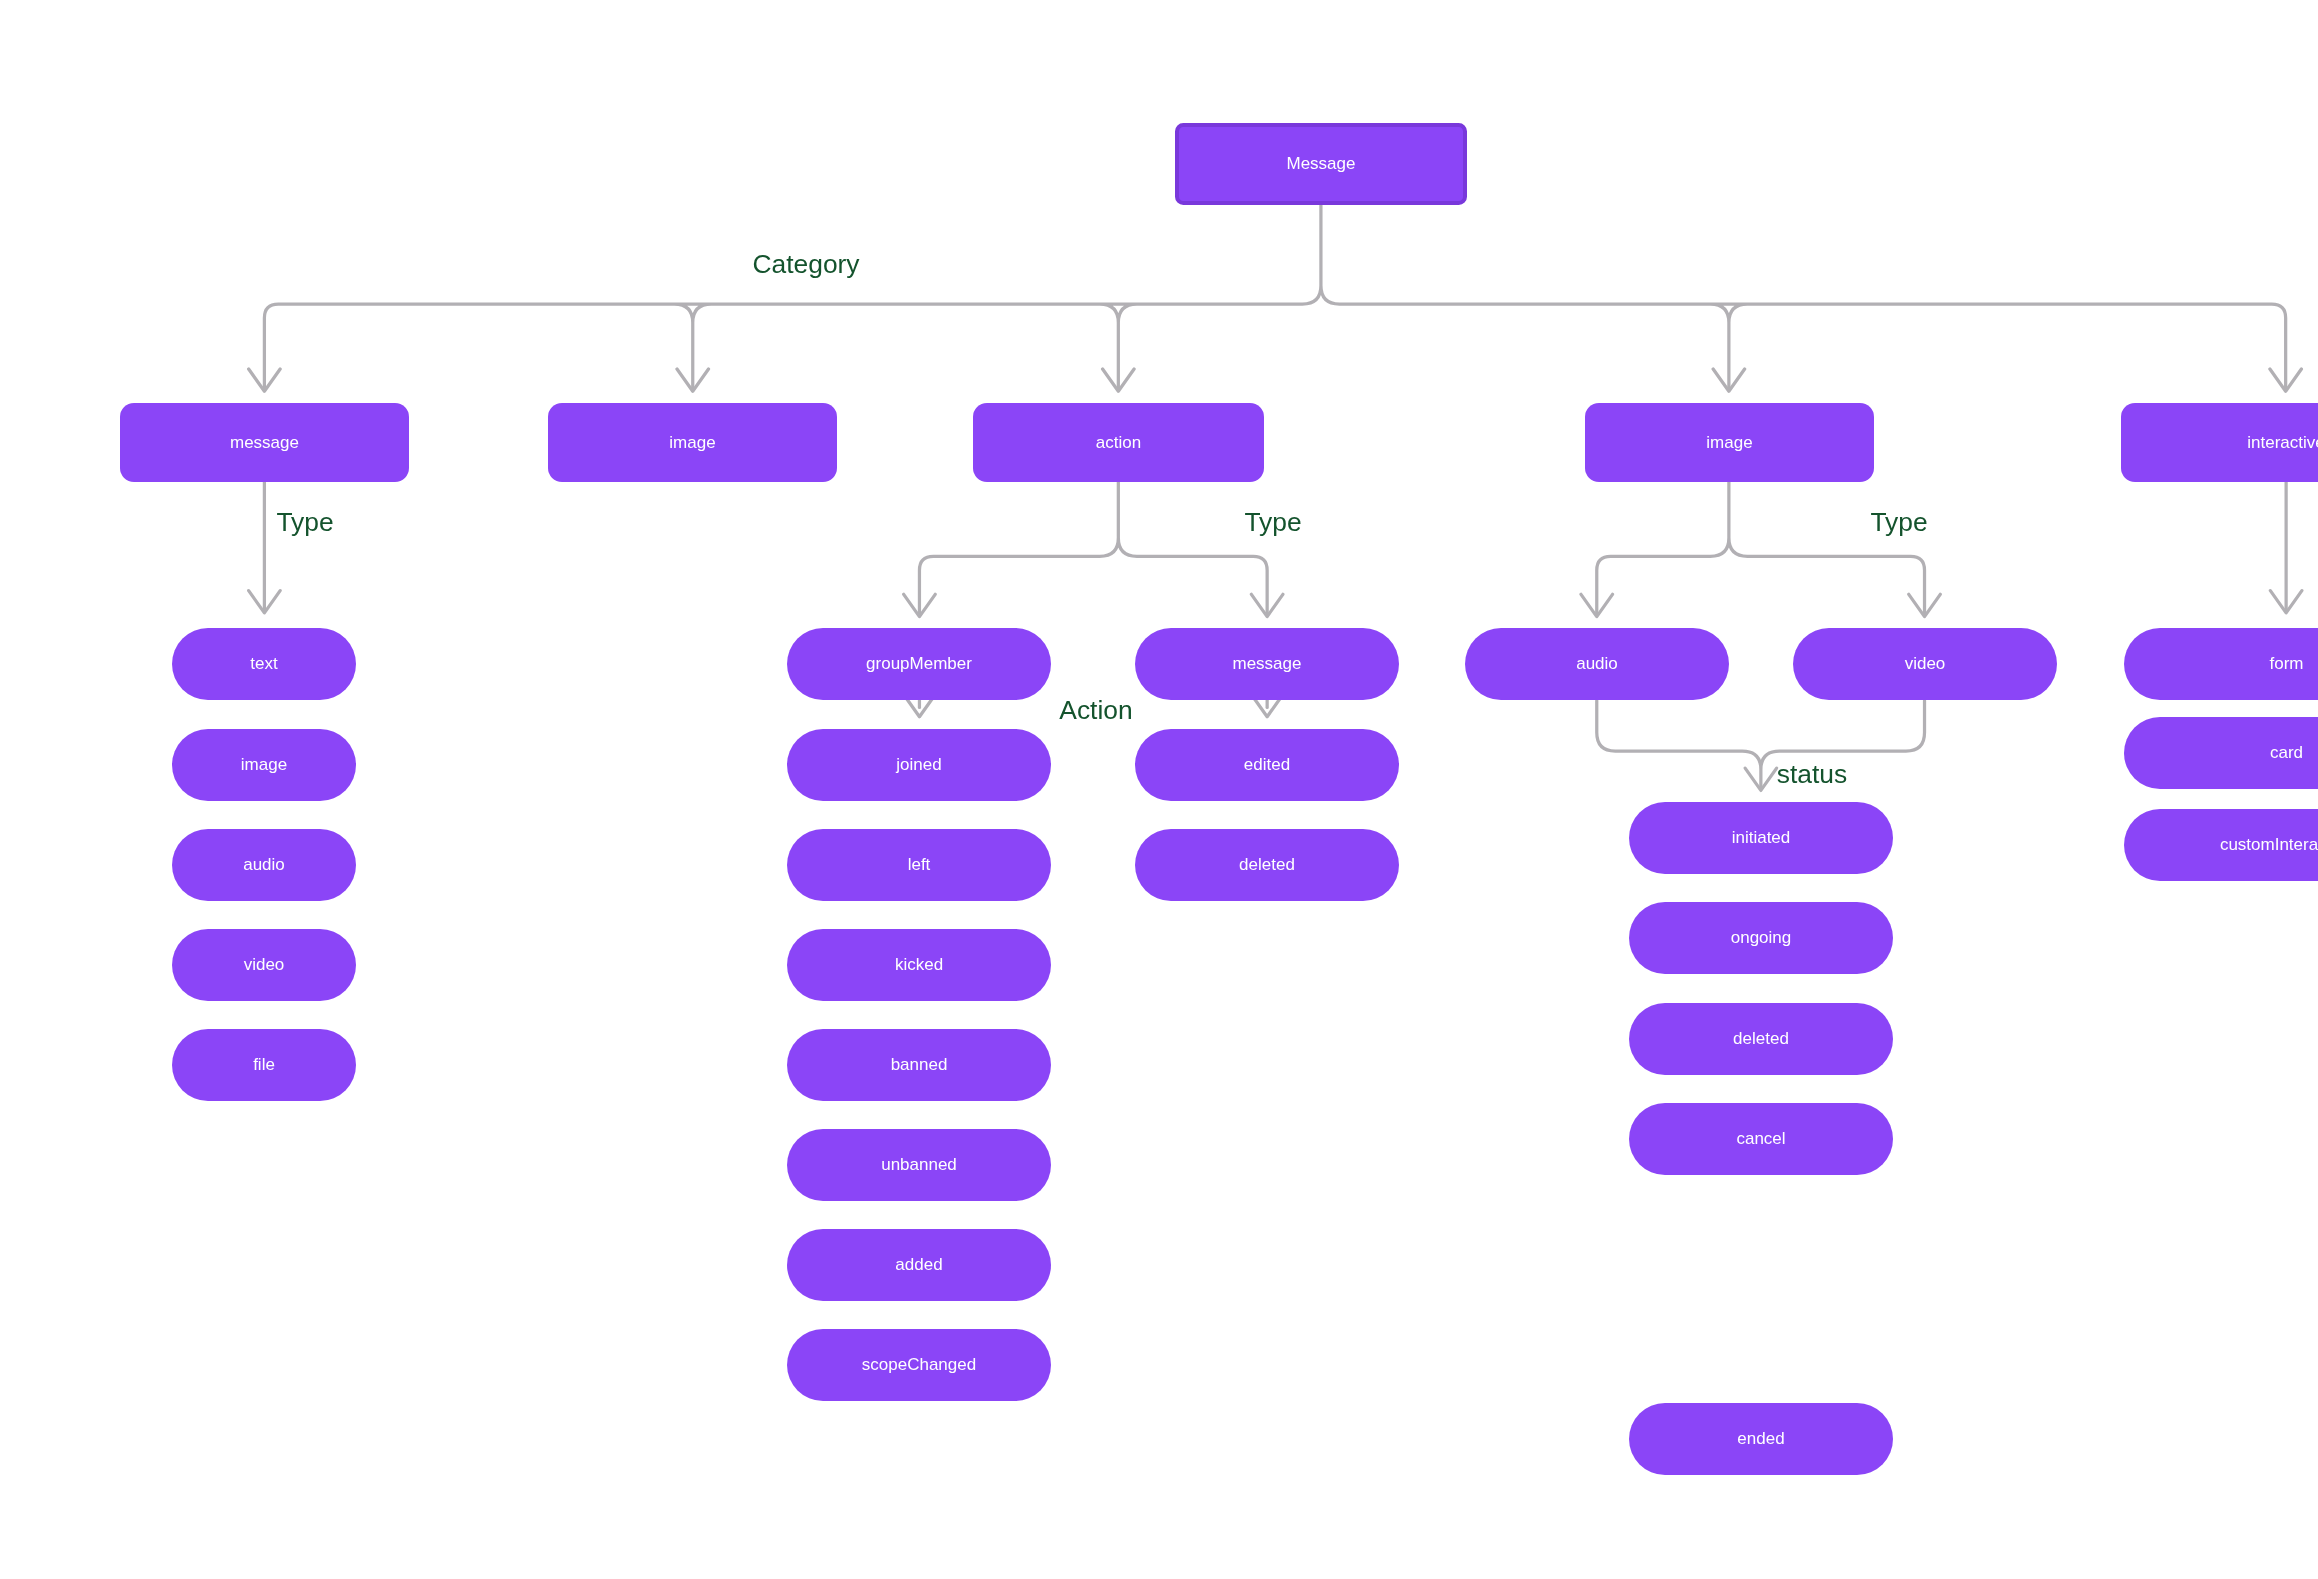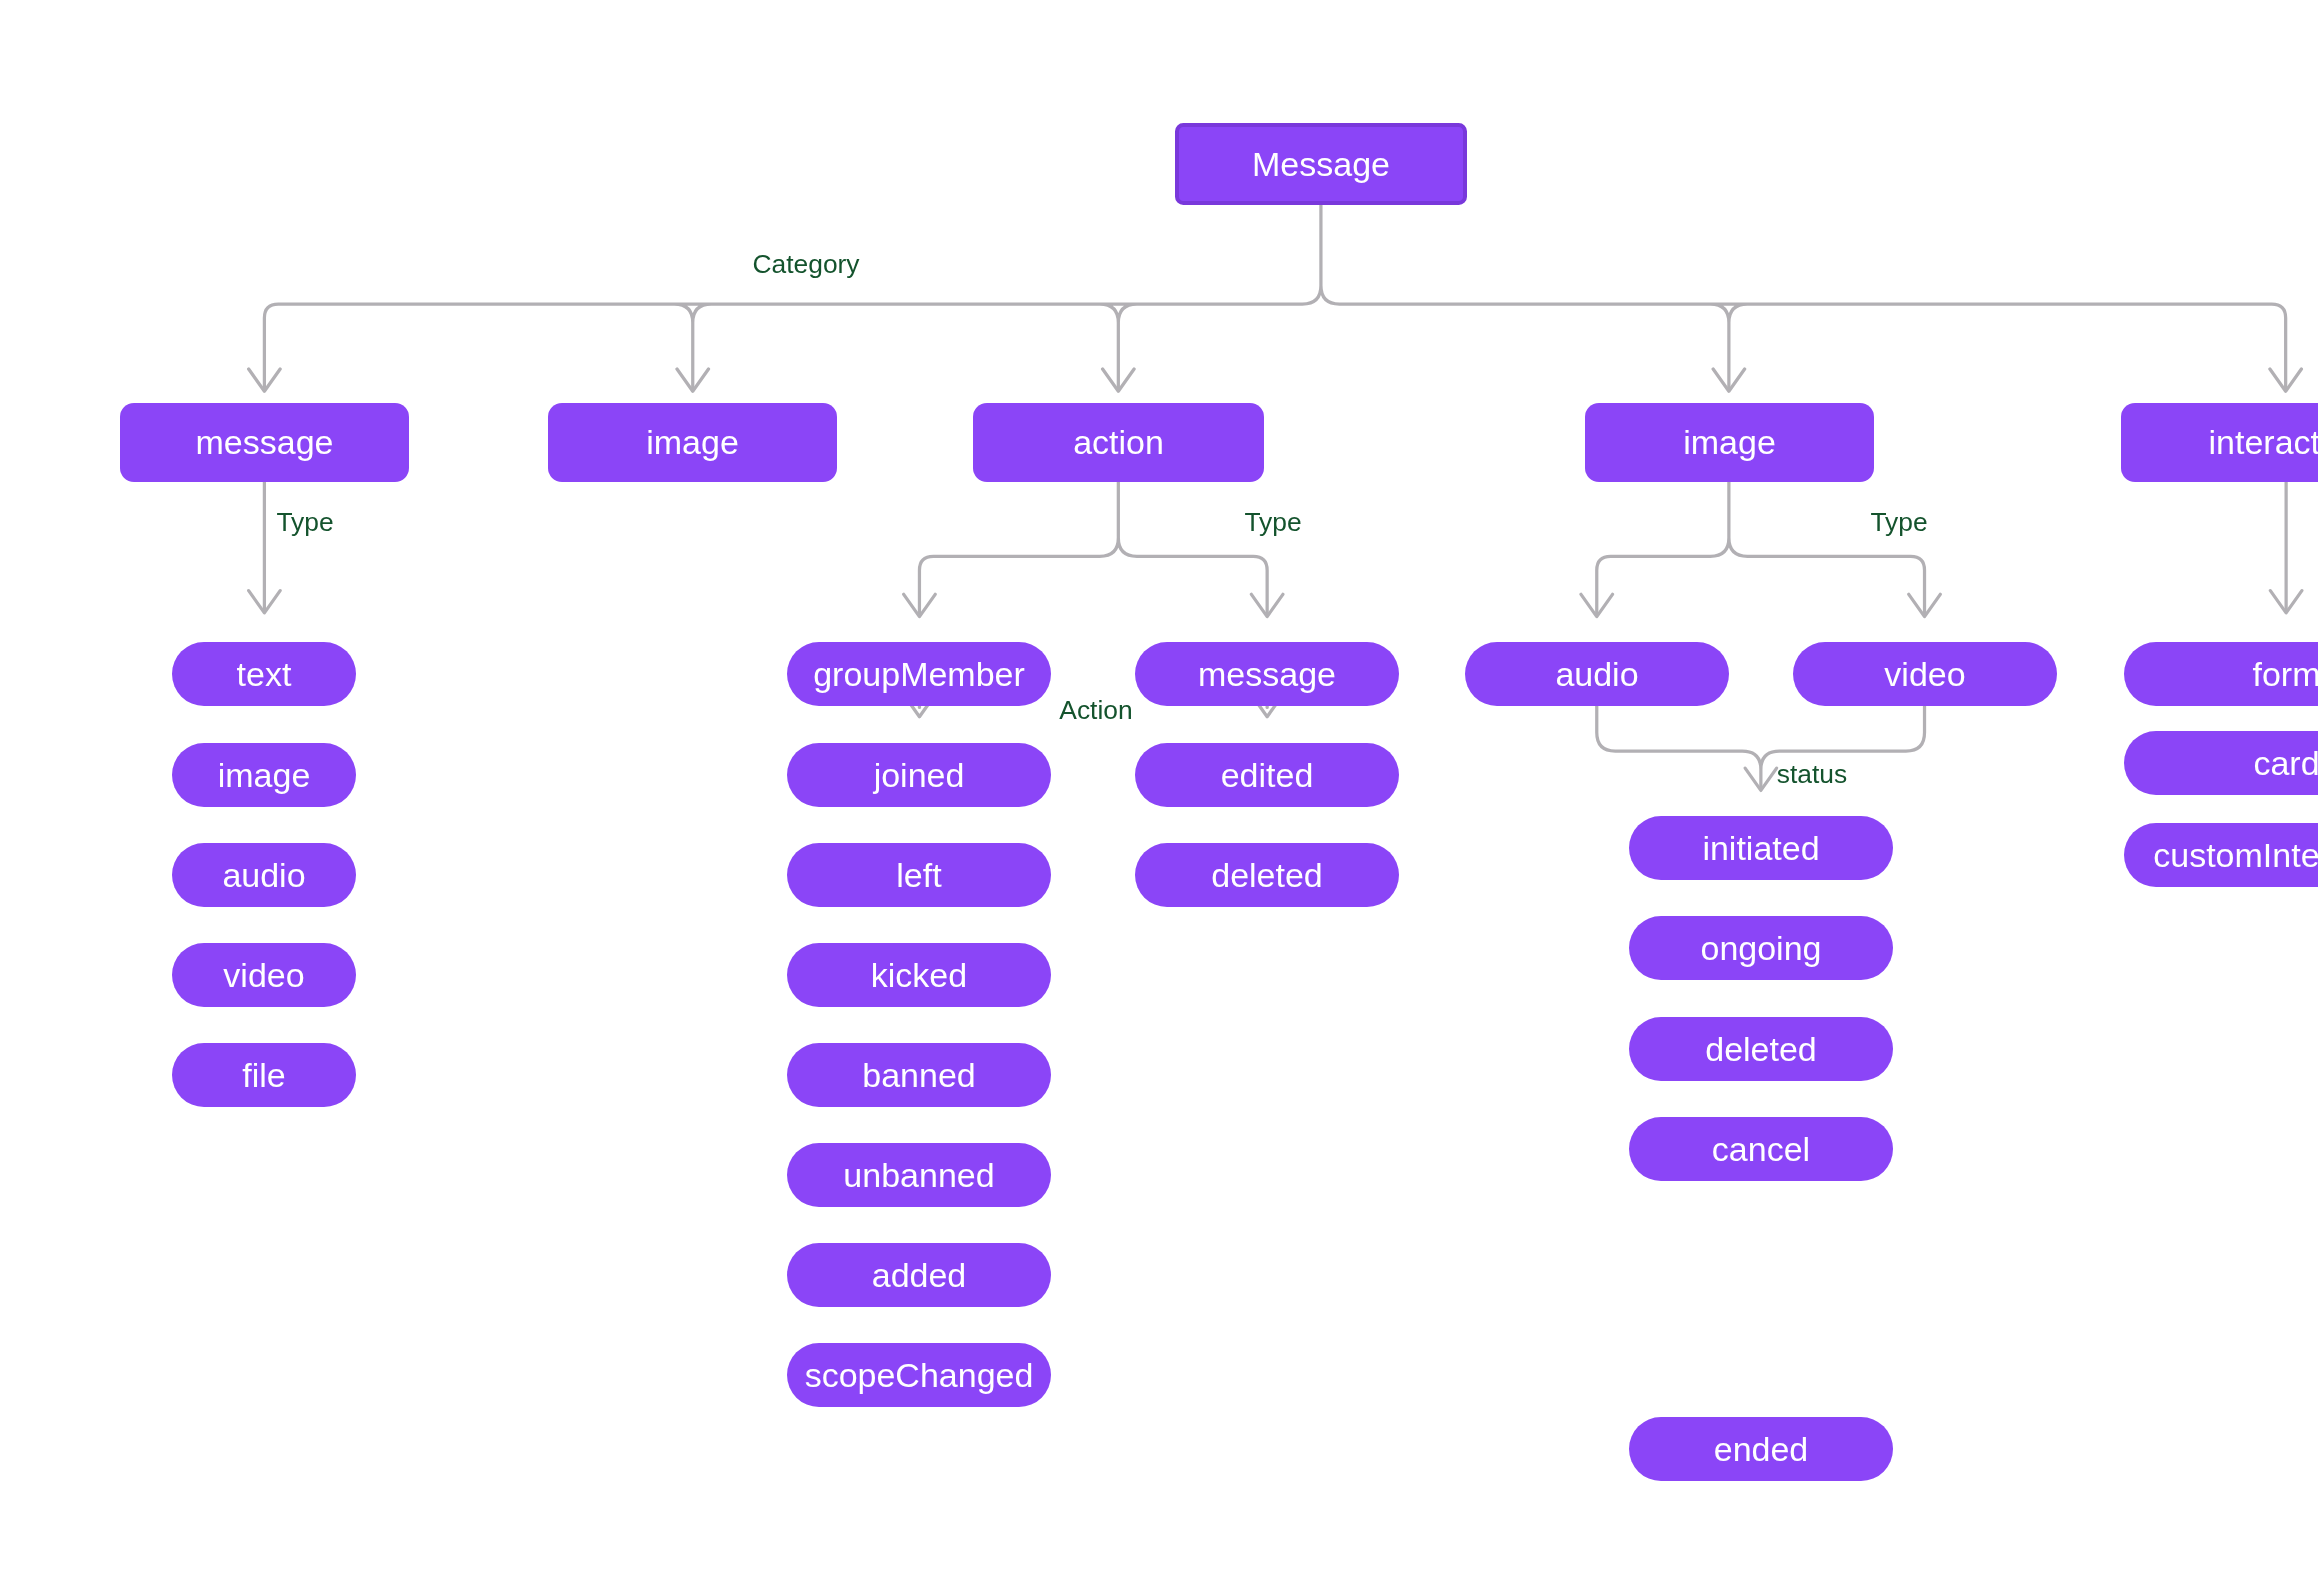--- a/index.html
+++ b/index.html
@@ -4,26 +4,26 @@
 <style>
   html,body{margin:0;padding:0;background:#ffffff;}
   .stage{
     position:relative;width:2538px;height:1579px;background:#ffffff;overflow:hidden;
     font-family:"Liberation Sans", sans-serif;
   }
   .connectors{position:absolute;left:0;top:0;width:2538px;height:1579px;}
   .connectors path{fill:none;stroke:#B2B0B4;stroke-width:7;stroke-linecap:round;stroke-linejoin:round;}
   .node{
     position:absolute;display:flex;align-items:center;justify-content:center;
-    background:#8B45F7;color:#ffffff;font-size:34px;font-weight:500;
+    background:#8B45F7;color:#ffffff;font-size:17px;font-weight:500;
     box-sizing:border-box;white-space:nowrap;
   }
   .node.root{height:82px;border:4.2px solid #7938DB;border-radius:8.3px;}
   .node.cat{height:79px;border-radius:14px;}
-  .node.pill{height:64px;border-radius:36px;margin-top:14px;}
+  .node.pill{height:72px;border-radius:36px;}
   .edge-label{
     position:absolute;transform:translate(-50%,-50%);
     color:#14532d;font-size:26.4px;font-weight:500;white-space:nowrap;
   }
 </style>
 </head>
 <body>
 
 <div class="stage">
 

